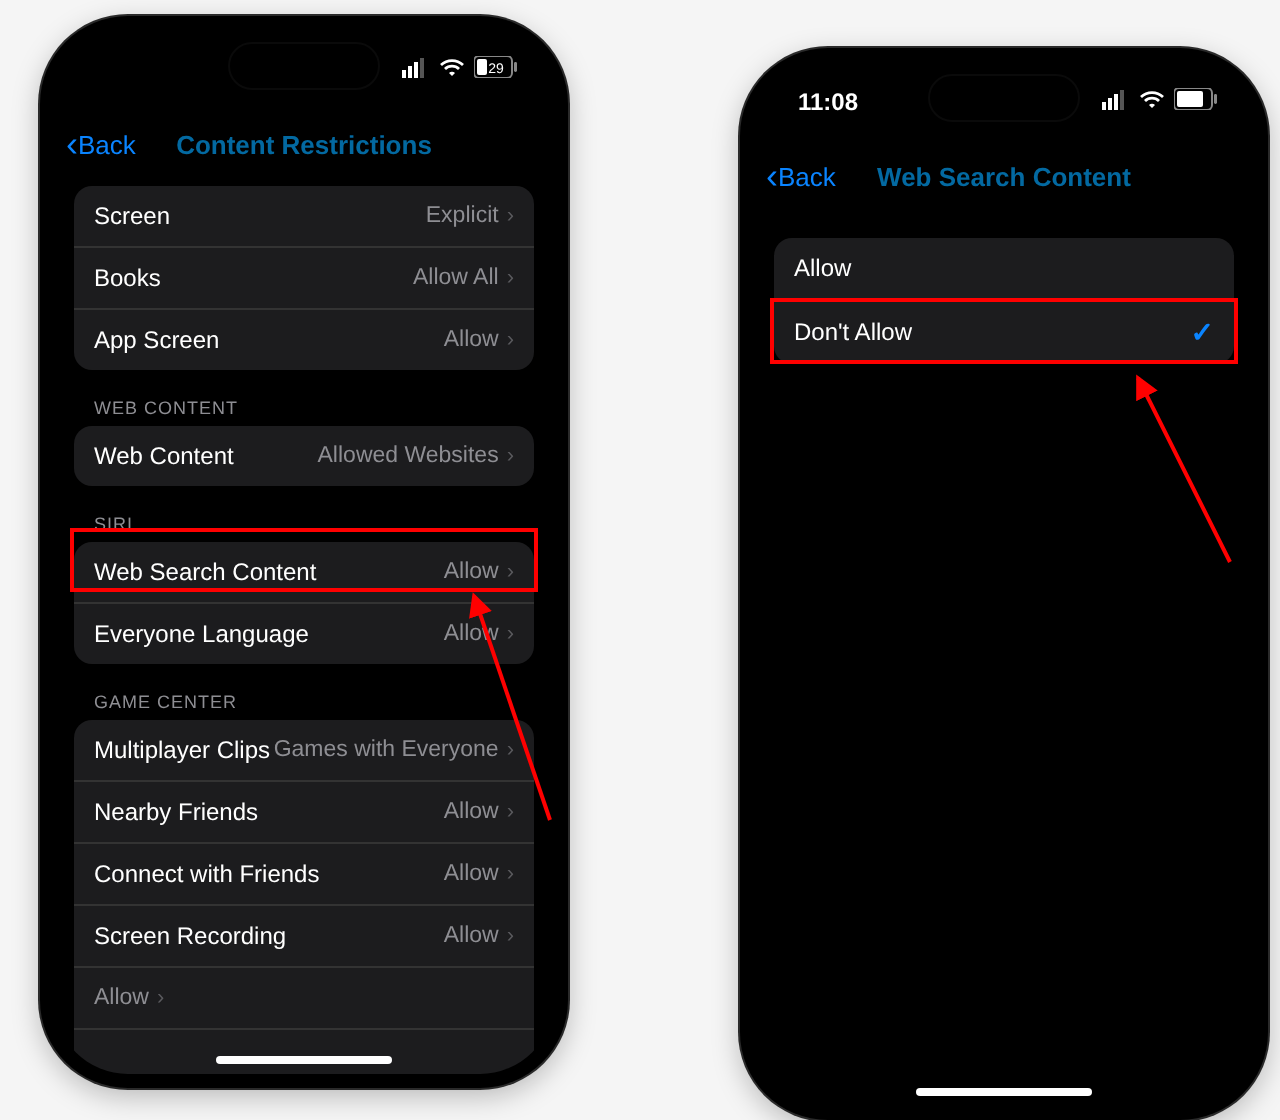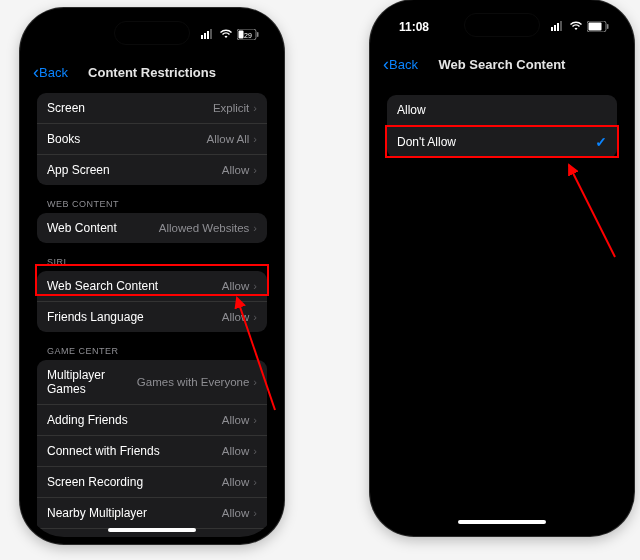--- a/index.html
+++ b/index.html
@@ -16,21 +16,21 @@
     position: absolute;
     width: 264px;
     height: 536px;
     background: #000;
     border-radius: 44px;
     box-shadow: 0 0 0 1px #2a2a2a, 0 4px 14px rgba(0,0,0,0.25);
     padding: 7px;
     box-sizing: border-box;
   }
   .phone-left { left: 20px; top: 8px; }
-  .phone-right { left: 370px; top: 0; }
+  .phone-right { left: 370px; top: 24px; }
   .screen {
     width: 100%;
     height: 100%;
     background: #000;
     border-radius: 37px;
     position: relative;
     overflow: hidden;
     color: #fff;
   }
   .dynamic-island {
@@ -86,21 +86,21 @@
     font-size: 18px;
     line-height: 1;
     margin-right: 0px;
     font-weight: 400;
   }
   .nav-title {
     flex: 1;
     text-align: center;
     font-size: 13px;
     font-weight: 600;
-    color: #e5e5e5;
+    color: #0369a1;
   }
   .list {
     padding: 0 10px;
     font-size: 12px;
   }
   .section-header {
     color: #8e8e93;
     font-size: 9px;
     letter-spacing: 0.5px;
     padding: 14px 10px 4px 10px;
@@ -238,50 +238,49 @@
       </div>
 
       <div class="section-header">SIRI</div>
       <div class="group">
         <div class="row">
           <span class="row-label">Web Search Content</span>
           <span class="row-value">Allow</span>
           <span class="chevron">›</span>
         </div>
         <div class="row">
-          <span class="row-label">Friends Language</span>
+          <span class="row-label">Everyone Language</span>
           <span class="row-value">Allow</span>
           <span class="chevron">›</span>
         </div>
       </div>
 
       <div class="section-header">GAME CENTER</div>
       <div class="group">
         <div class="row">
-          <span class="row-label">Multiplayer Games</span>
+          <span class="row-label">Multiplayer Clips</span>
           <span class="row-value">Games with Everyone</span>
           <span class="chevron">›</span>
         </div>
         <div class="row">
-          <span class="row-label">Adding Friends</span>
+          <span class="row-label">Nearby Friends</span>
           <span class="row-value">Allow</span>
           <span class="chevron">›</span>
         </div>
         <div class="row">
           <span class="row-label">Connect with Friends</span>
           <span class="row-value">Allow</span>
           <span class="chevron">›</span>
         </div>
         <div class="row">
           <span class="row-label">Screen Recording</span>
           <span class="row-value">Allow</span>
           <span class="chevron">›</span>
         </div>
         <div class="row">
-          <span class="row-label">Nearby Multiplayer</span>
           <span class="row-value">Allow</span>
           <span class="chevron">›</span>
         </div>
         <div class="row">
           
           
           
         </div>
 
       </div>

